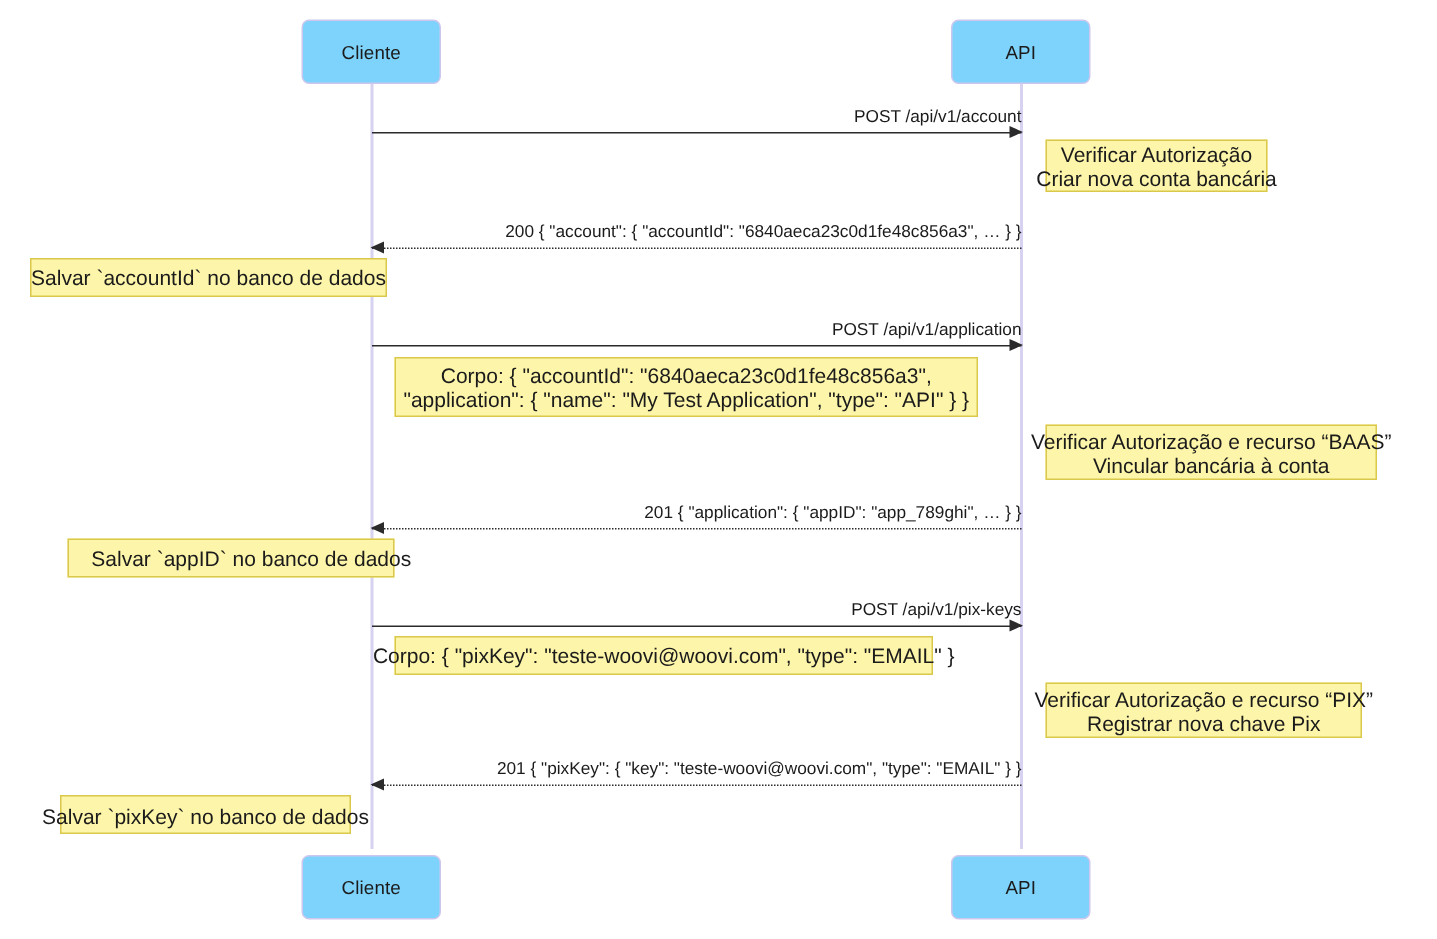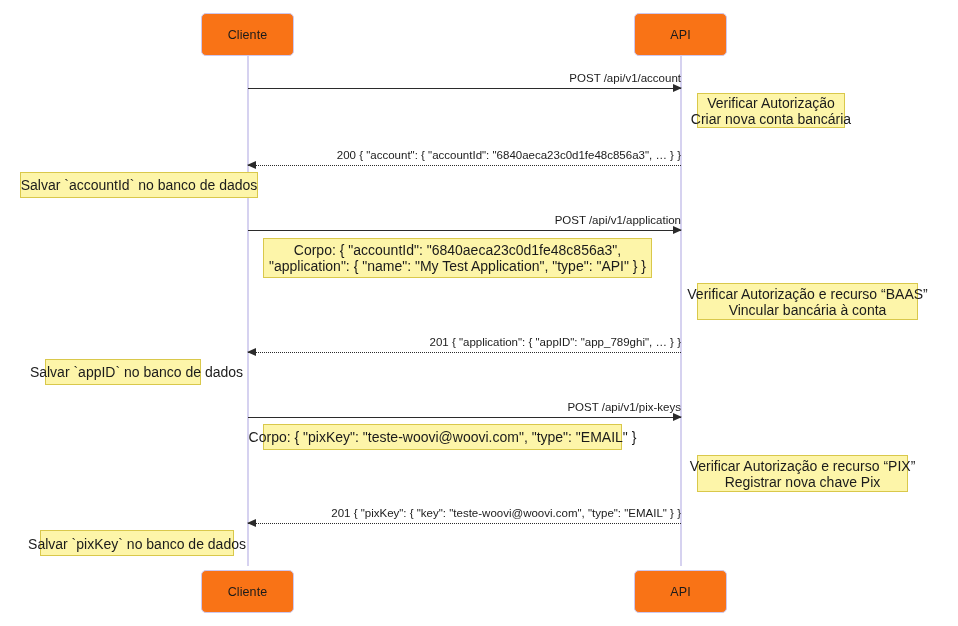--- a/index.html
+++ b/index.html
@@ -20,21 +20,21 @@
   
   .lifeline {
     position: absolute;
     width: 2px;
     background: #d6d2f0;
   }
   
   .participant {
     position: absolute;
     box-sizing: border-box;
-    background: #f97316;
+    background: #7dd3fc;
     border: 1px solid #cdc7ee;
     border-radius: 5px;
     display: flex;
     align-items: center;
     justify-content: center;
     font-size: 12.5px;
     color: #1b1b1b;
     letter-spacing: 0.1px;
   }
   
@@ -151,21 +151,21 @@
     <span class="nline">Verificar Autorização e recurso “BAAS”</span>
     <span class="nline">Vincular bancária à conta</span>
   </div>
 
   <div class="msg dashed to-left" style="left:248px; top:352px; width:433px;">
     <div class="label">201 { "application": { "appID": "app_789ghi", … } }</div>
     <div class="line"></div>
     <div class="head"></div>
   </div>
 
-  <div class="note" style="left:45px; top:359px; width:156px; height:26px;padding-left:35px;">
+  <div class="note" style="left:45px; top:359px; width:218px; height:26px;padding-left:35px;">
     <span class="nline">Salvar `appID` no banco de dados</span>
   </div>
 
   <div class="msg to-right" style="left:248px; top:417px; width:433px;">
     <div class="label">POST /api/v1/pix-keys</div>
     <div class="line"></div>
     <div class="head"></div>
   </div>
 
   <div class="note" style="left:263px; top:424px; width:359px; height:26px;">

